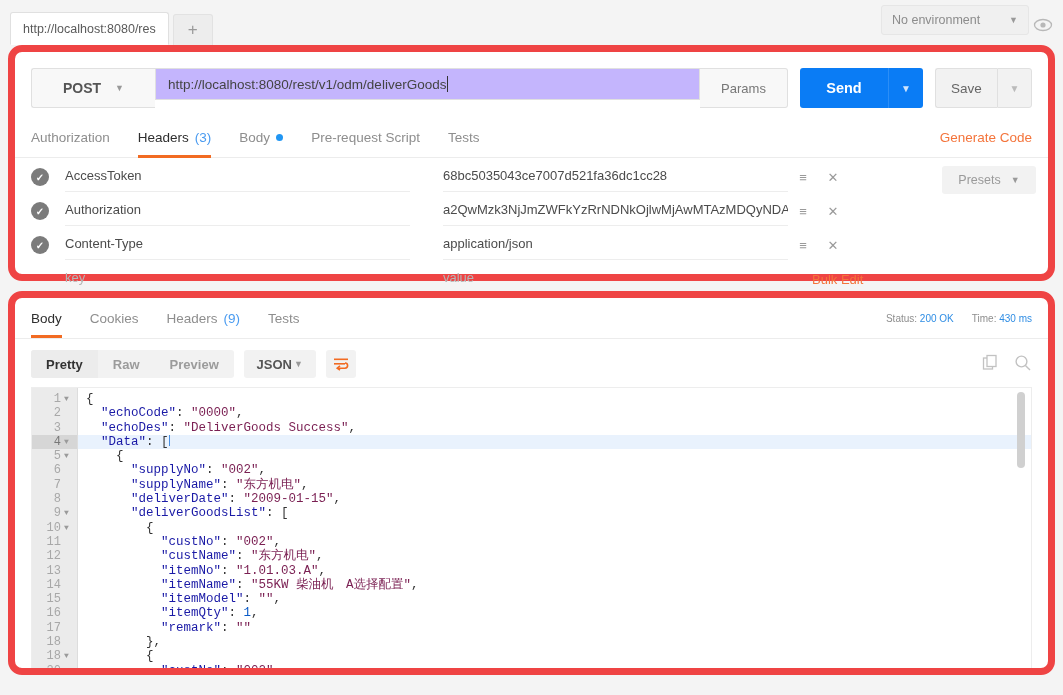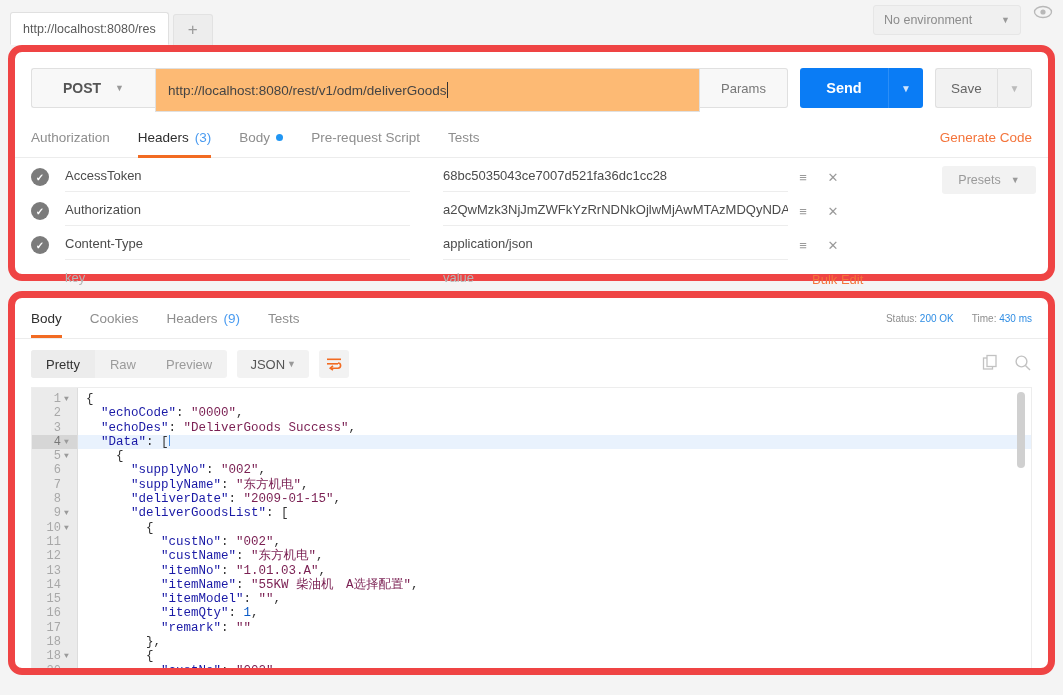--- a/index.html
+++ b/index.html
@@ -45,21 +45,21 @@
     border: 1px solid #e2e2e2;
     border-bottom: none;
     border-radius: 3px 3px 0 0;
     display: flex; align-items: center; justify-content: center;
     color: #999; font-size: 17px; font-weight: 300;
     z-index: 2;
   }
   .env-area {
     position: absolute;
     right: 8px; top: 5px;
-    display: flex; align-items: flex-start; gap: 10px;
+    display: flex; align-items: flex-end; gap: 2px;
   }
   .env-select {
     width: 148px; height: 30px;
     background: #f0f0f0;
     border: 1px solid #e6e6e6;
     border-radius: 3px;
     display: flex; align-items: center;
     justify-content: space-between;
     padding: 0 10px;
     font-size: 12.5px;
@@ -83,23 +83,23 @@
     border: 1px solid #e0e0e0;
     background: #f8f8f8;
     border-right: none;
     border-radius: 3px 0 0 3px;
     display: flex; align-items: center; justify-content: center;
     gap: 14px;
     font-size: 14px; font-weight: bold; color: #555;
   }
   .caret { font-size: 9px; color: #999; }
   .url-input {
-    flex: 1; height: 44px;
+    flex: 1; height: 32px;
     border: 1px solid #e0e0e0;
-    background: #fdba74;
+    background: #c4b5fd;
     padding: 0 12px;
     font-size: 13.5px;
     color: #444;
     display: flex; align-items: center;
     position: relative;
   }
   .url-input .cursor {
     display:inline-block; width:1px; height:16px;
     background:#333; margin-left:1px;
   }
@@ -236,20 +236,21 @@
     display: flex; gap: 18px;
     font-size: 10px; color: #8e8e8e;
   }
   .status-area b { color: #2f8de4; font-weight: normal;}
 
   .resp-toolbar {
     display: flex; align-items: center;
     padding: 10px 16px 8px 16px;
     height: 48px;
     position: relative;
+    font-weight: bold;
   }
   .seg {
     display: flex; height: 28px;
     background: #f2f2f2; border-radius: 3px;
     overflow: hidden;
   }
   .seg div {
     padding: 0 15px; height: 28px;
     display: flex; align-items: center;
     font-size: 13px; color: #9b9b9b;

